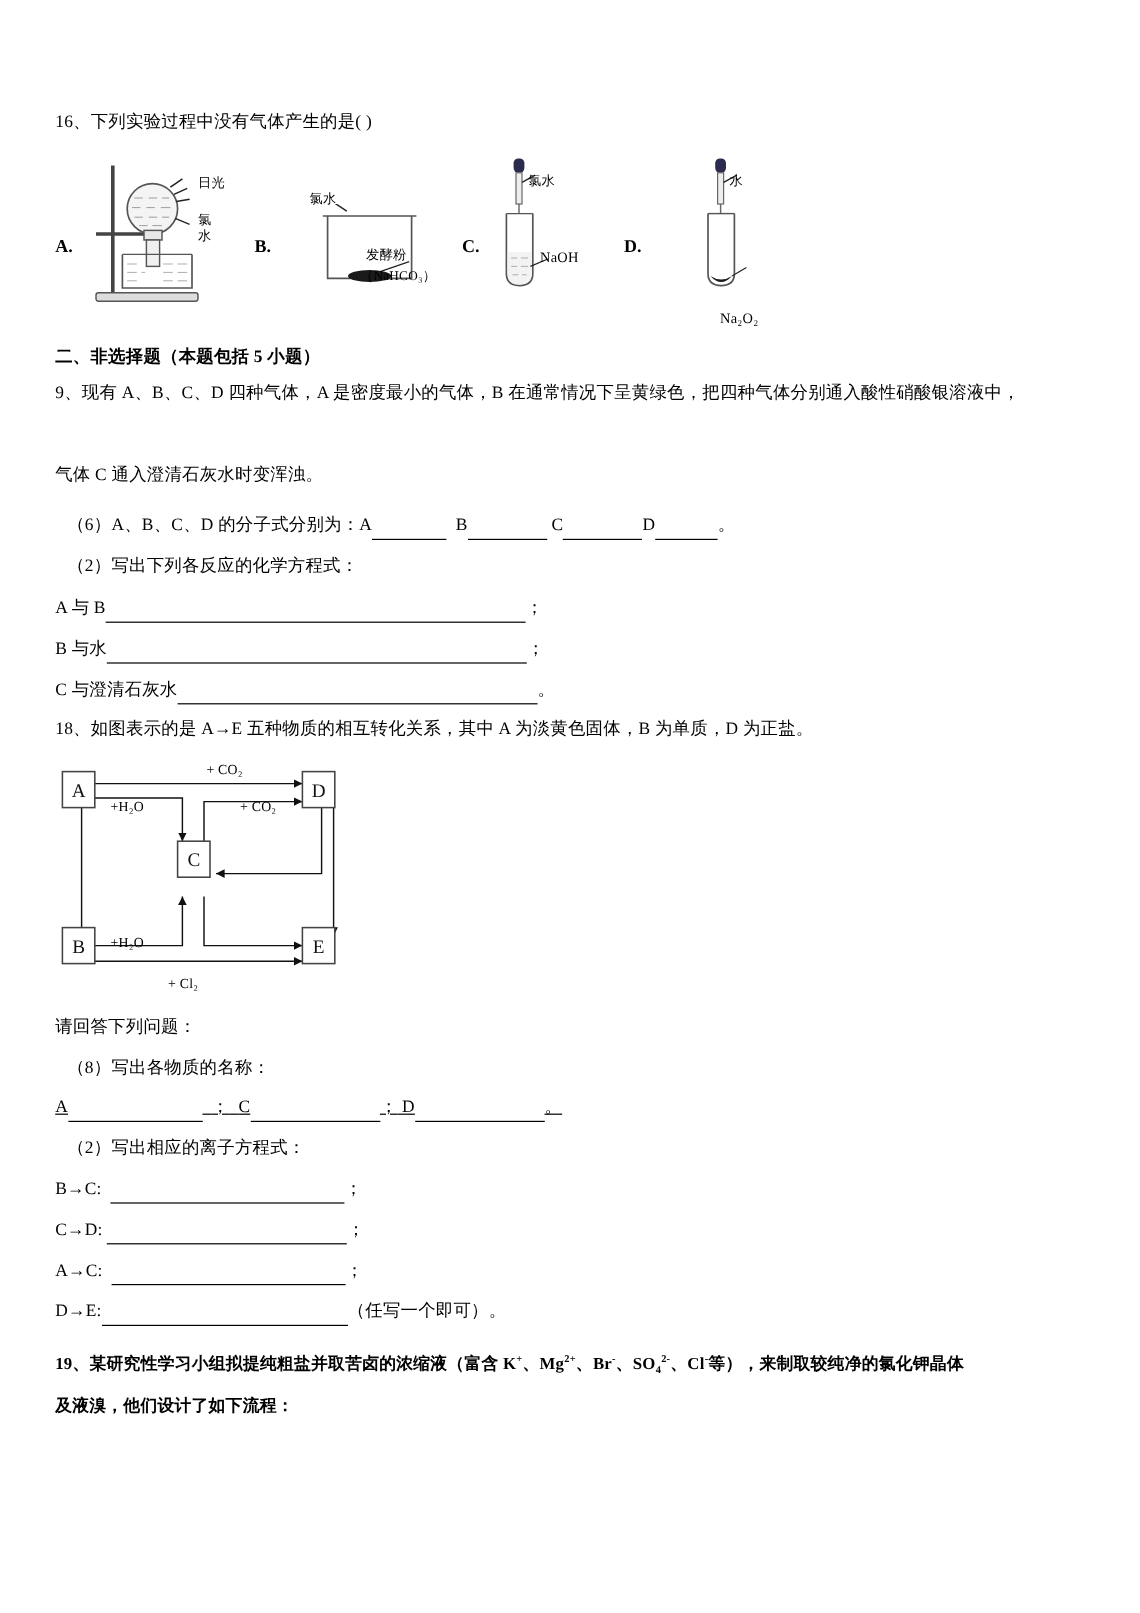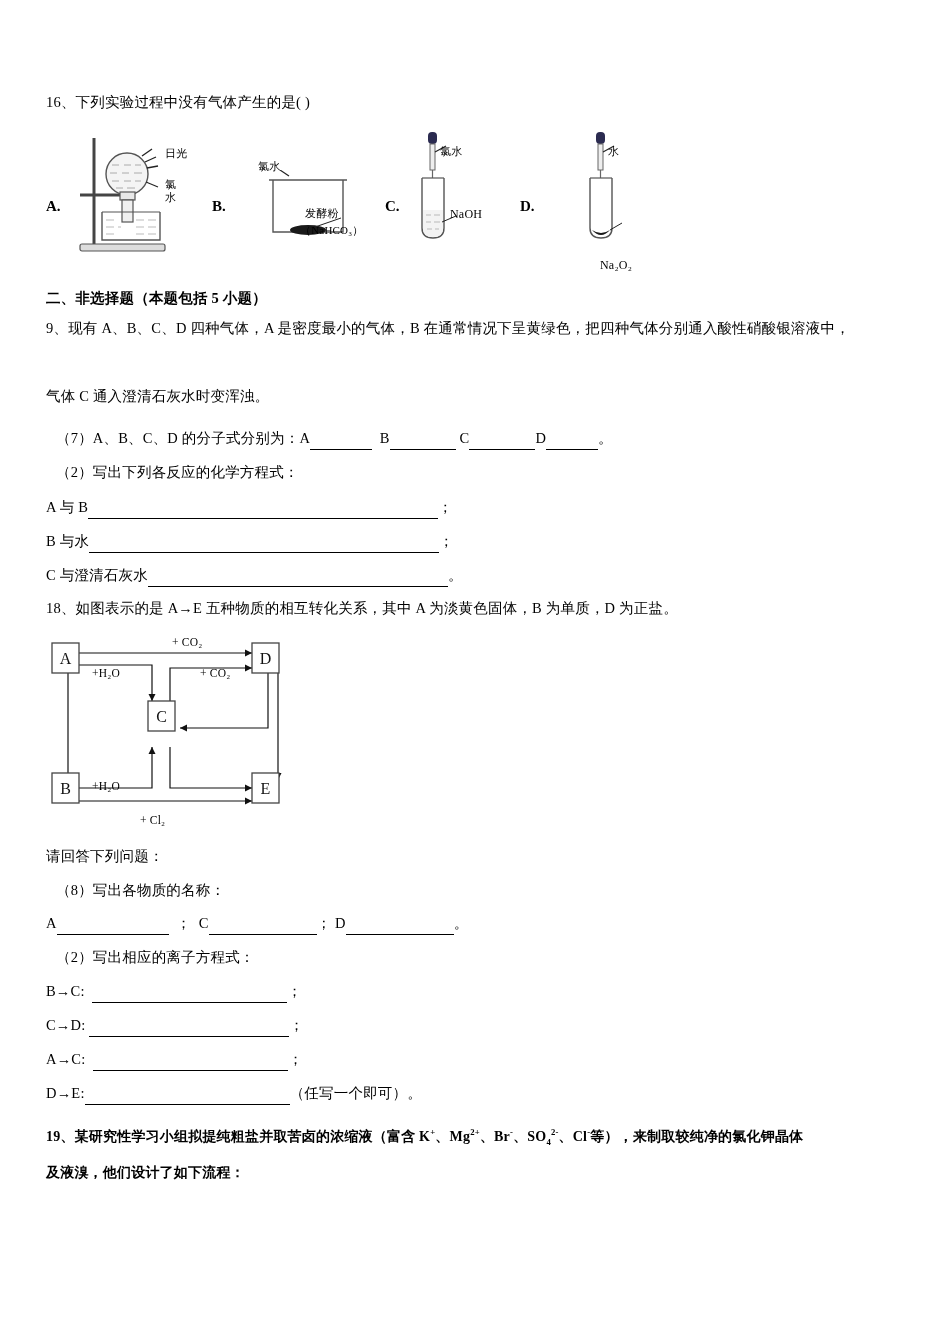--- a/index.html
+++ b/index.html
@@ -187,21 +187,21 @@
   <div class="q-line" style="left:600px; top:215px; font-size:12px;margin-top:41px;">Na₂O₂</div>
 
   <div class="q-line bold" style="left:46px; top:288px; font-size:14.5px;">二、非选择题（本题包括 5 小题）</div>
 
   <div class="q-line" style="left:46px; top:318px;">
     <span>9</span><span>、现有 A、B、C、D 四种气体，A 是密度最小的气体，B 在通常情况下呈黄绿色，把四种气体分别通入酸性硝酸银溶液中，</span>
   </div>
   <div class="q-line" style="left:46px; top:386px;">气体 C 通入澄清石灰水时变浑浊。</div>
 
   <div class="q-line" style="left:56px; top:428px;">
-    <span>（7）A、B、C、D 的分子式分别为：</span><span>A</span><span class="ul" style="width:62px;"></span><span>&nbsp;&nbsp;</span><span>B</span><span class="ul" style="width:66px;"></span><span>&nbsp;</span><span>C</span><span class="ul" style="width:66px;"></span><span>D</span><span class="ul" style="width:52px;"></span><span>。</span>
+    <span>（6）A、B、C、D 的分子式分别为：</span><span>A</span><span class="ul" style="width:62px;"></span><span>&nbsp;&nbsp;</span><span>B</span><span class="ul" style="width:66px;"></span><span>&nbsp;</span><span>C</span><span class="ul" style="width:66px;"></span><span>D</span><span class="ul" style="width:52px;"></span><span>。</span>
   </div>
 
   <div class="q-line" style="left:56px; top:462px;">（2）写出下列各反应的化学方程式：</div>
 
   <div class="q-line" style="left:46px; top:531px;">
     <span>B 与水</span><span class="ul" style="width:350px;"></span><span>；</span>
   </div>
   <div class="q-line" style="left:46px; top:497px;">
     <span>A 与 B</span><span class="ul" style="width:350px;"></span><span>；</span>
   </div>
@@ -259,21 +259,21 @@
   </div>
   <div class="q-line" style="left:172px; top:634px; font-size:11.5px;">+ CO₂</div>
   <div class="q-line" style="left:92px; top:665px; font-size:11.5px;">+H₂O</div>
   <div class="q-line" style="left:200px; top:665px; font-size:11.5px;">+ CO₂</div>
   <div class="q-line" style="left:92px; top:778px; font-size:11.5px;">+H₂O</div>
   <div class="q-line" style="left:140px; top:812px; font-size:11.5px;">+ Cl₂</div>
 
   <div class="q-line" style="left:46px; top:846px;">请回答下列问题：</div>
   <div class="q-line" style="left:56px; top:880px;">（8）写出各物质的名称：</div>
 
-  <div class="q-line" style="left:46px; top:913px;">
+  <div class="q-line" style="left:46px; top:913px;text-decoration:underline;">
     <span>A</span><span class="ul" style="width:112px;"></span><span>&nbsp;&nbsp;</span><span>；</span><span>&nbsp;&nbsp;</span><span>C</span><span class="ul" style="width:108px;"></span><span>；</span><span>&nbsp;</span><span>D</span><span class="ul" style="width:108px;"></span><span>。</span>
   </div>
 
   <div class="q-line" style="left:56px; top:947px;">（2）写出相应的离子方程式：</div>
 
   <div class="q-line" style="left:46px; top:981px;">
     <span>B→C:</span><span>&nbsp;&nbsp;</span><span class="ul" style="width:195px;"></span><span>；</span>
   </div>
   <div class="q-line" style="left:46px; top:1015px;">
     <span>C→D:</span><span>&nbsp;</span><span class="ul" style="width:200px;"></span><span>；</span>

